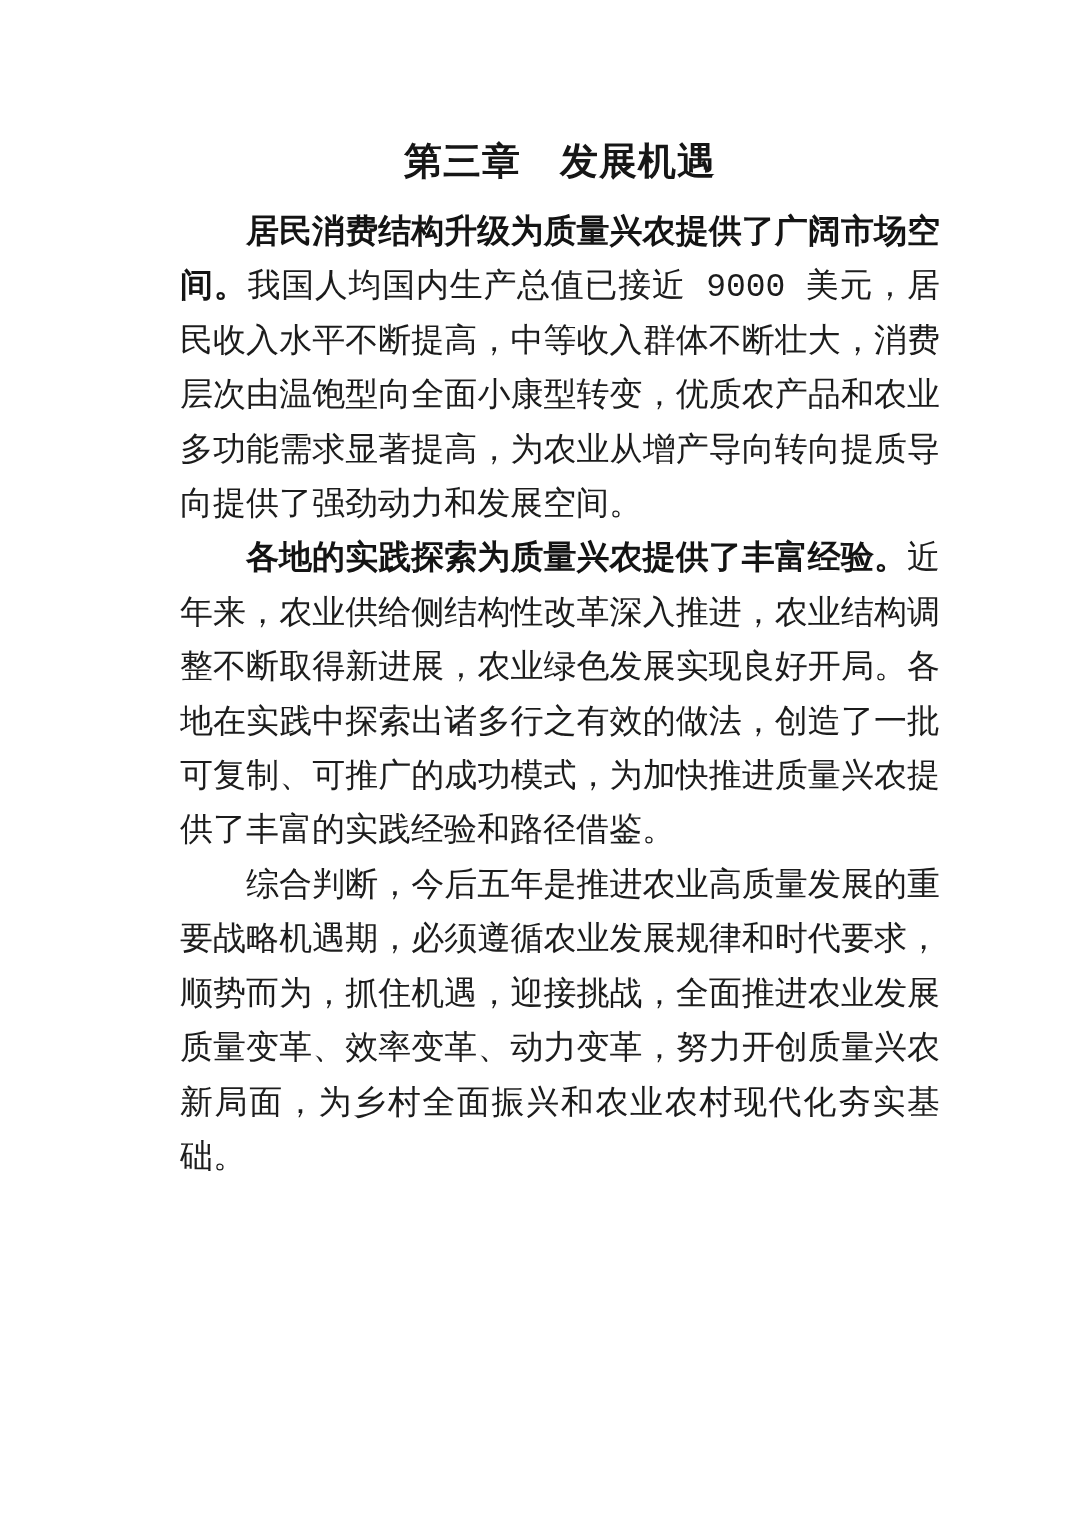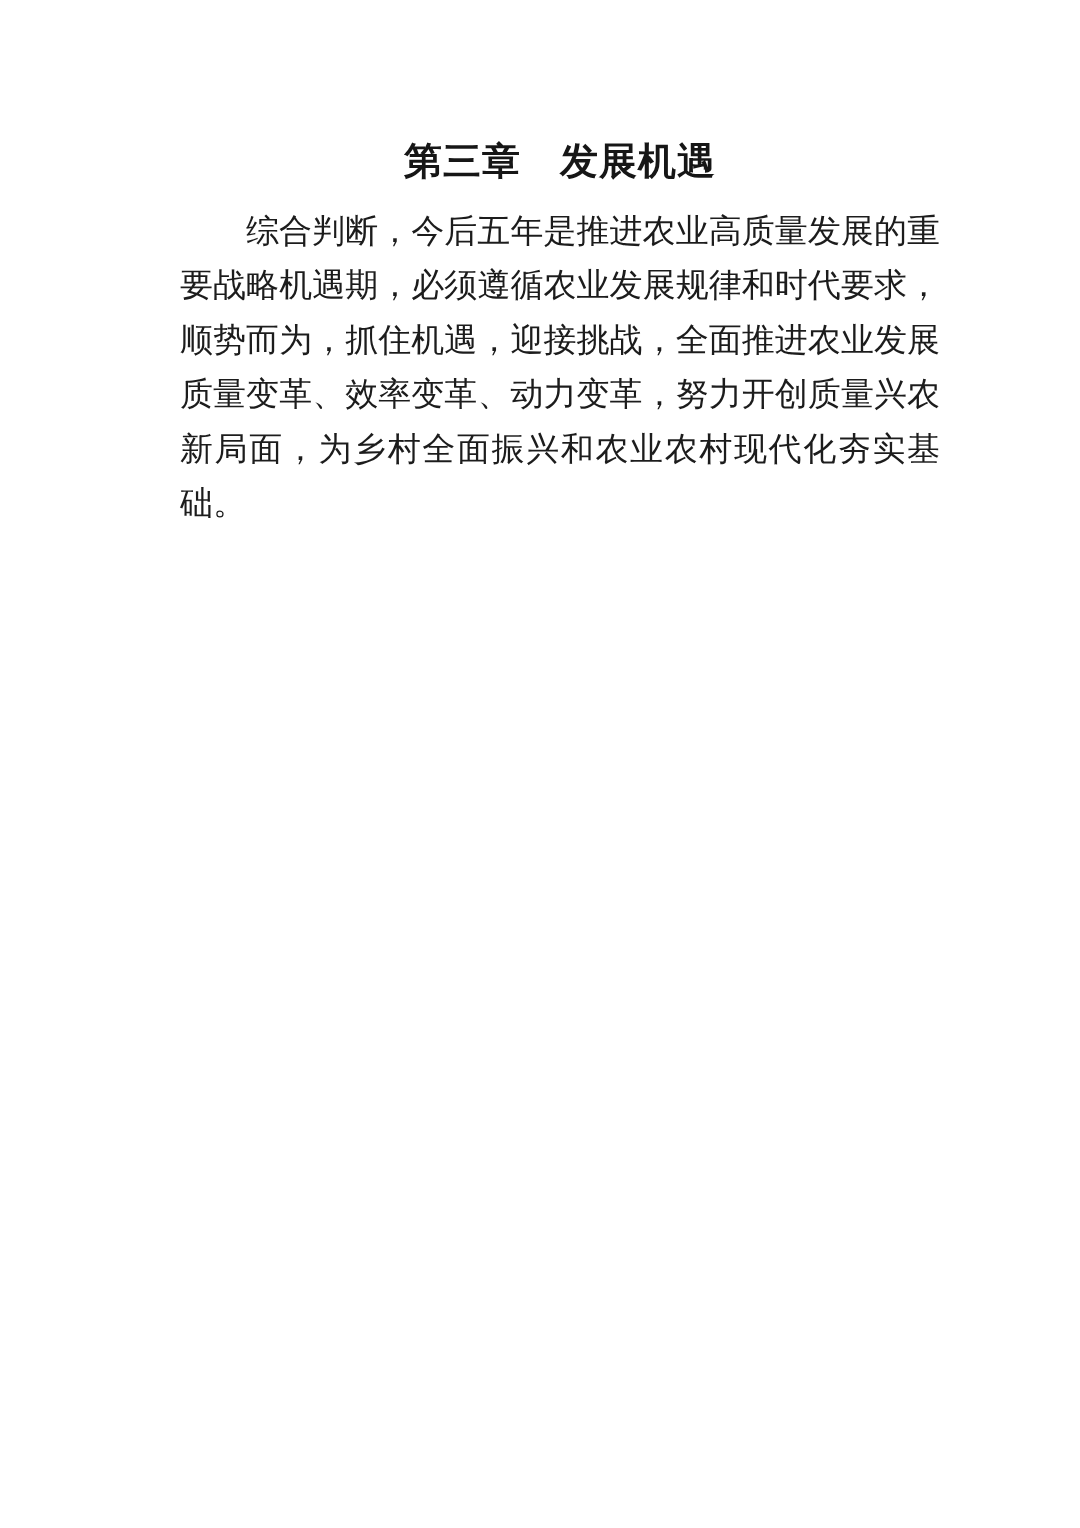--- a/index.html
+++ b/index.html
@@ -61,21 +61,23 @@
 </style>
 </head>
 <body>
 
 <div class="page">
   <div class="content">
 
     <h1 class="doc-title">第三章　发展机遇</h1>
 
 
+    <p class="para"><span class="lead">居民消费结构升级为质量兴农提供了广阔市场空间。</span><span>我国人均国内生产总值已接近 9000 美元，居民收入水平不断提高，中等收入群体不断壮大，消费层次由温饱型向全面小康型转变，优质农产品和农业多功能需求显著提高，为农业从增产导向转向提质导向提供了强劲动力和发展空间。</span></p>
 
+    <p class="para"><span class="lead">各地的实践探索为质量兴农提供了丰富经验。</span><span>近年来，农业供给侧结构性改革深入推进，农业结构调整不断取得新进展，农业绿色发展实现良好开局。各地在实践中探索出诸多行之有效的做法，创造了一批可复制、可推广的成功模式，为加快推进质量兴农提供了丰富的实践经验和路径借鉴。</span></p>
 
     <p class="para"><span class="lead"></span><span>综合判断，今后五年是推进农业高质量发展的重要战略机遇期，必须遵循农业发展规律和时代要求，顺势而为，抓住机遇，迎接挑战，全面推进农业发展质量变革、效率变革、动力变革，努力开创质量兴农新局面，为乡村全面振兴和农业农村现代化夯实基础。</span></p>
 
   </div>
 
   <div class="footer-pageno">
     <span class="inner">— 11 —</span>
   </div>
 </div>
 

